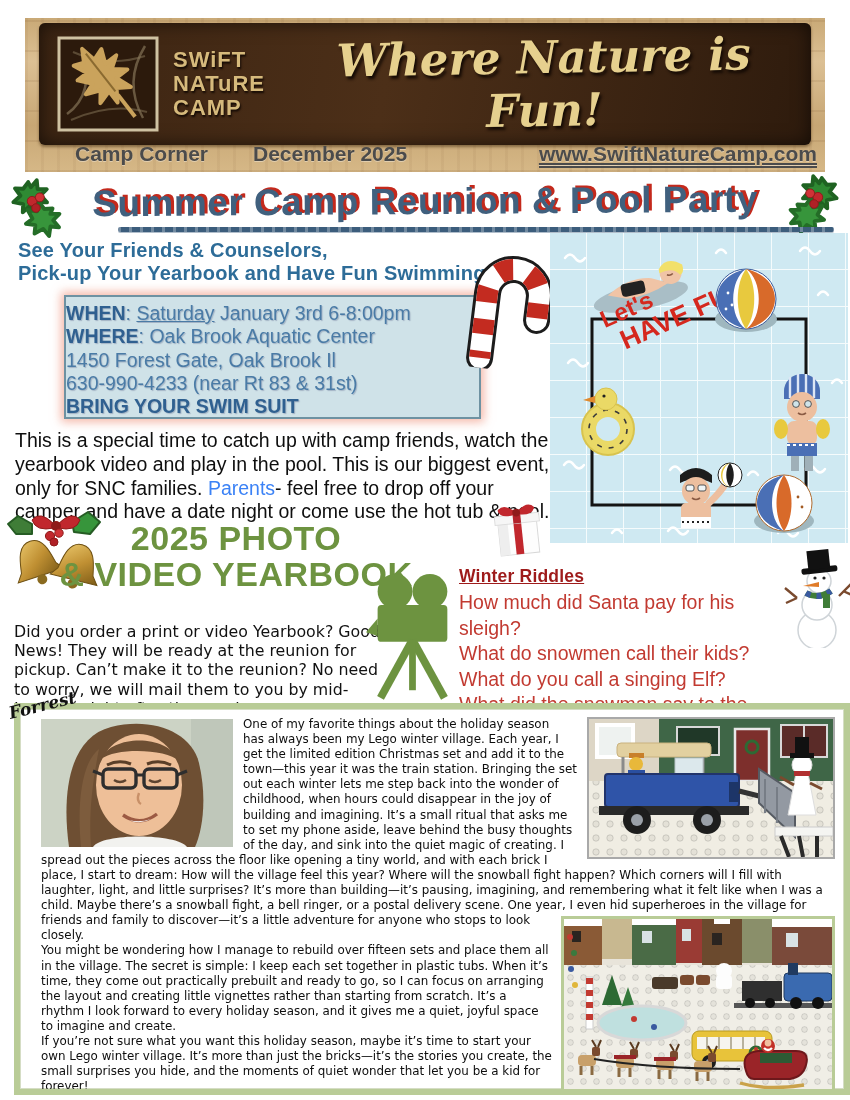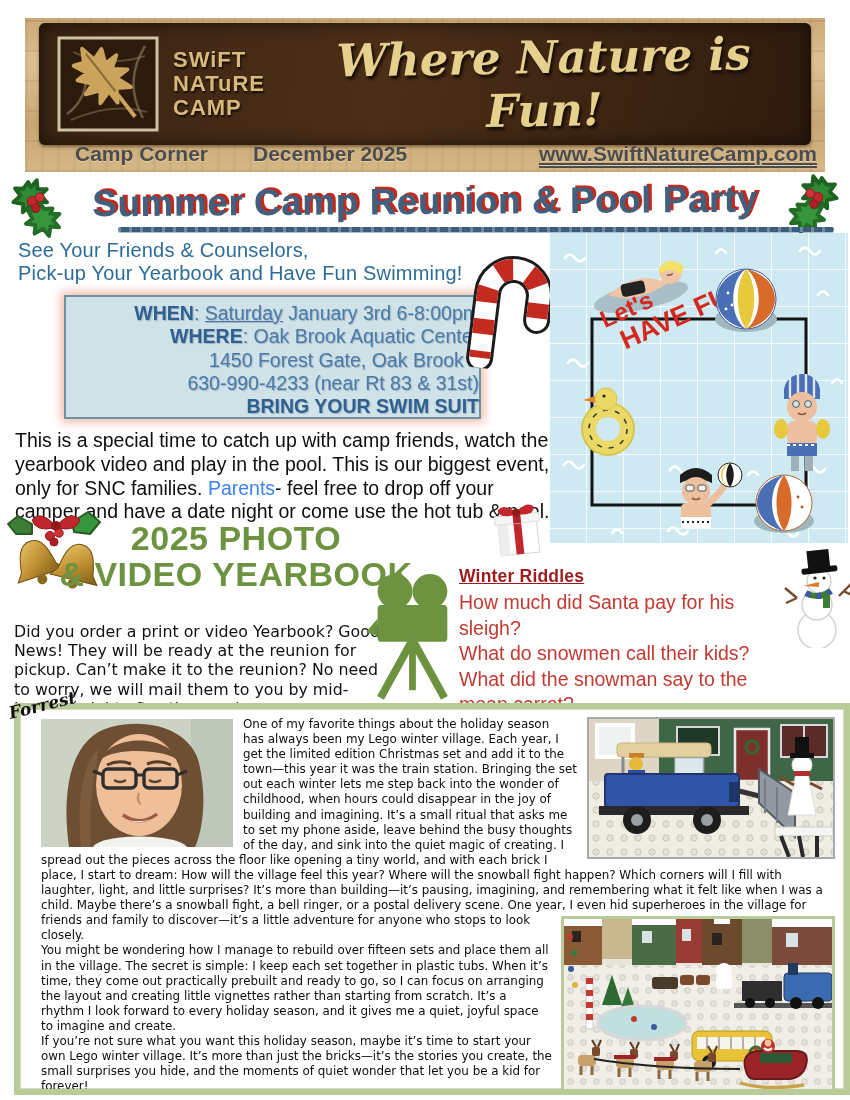--- a/index.html
+++ b/index.html
@@ -36,25 +36,25 @@
     font-size:37px;font-weight:bold;letter-spacing:.5px;color:#40607e;
     text-shadow:3px -2px 0 #c4291c;transform:rotate(-.4deg);}
   .divider{position:absolute;left:118px;top:227px;width:716px;height:5px;border-radius:2px;
     background:#3c5d7c;
     box-shadow:0 1px 0 rgba(60,93,124,.4);}
   .divider:after{content:"";position:absolute;inset:0;
     background:repeating-linear-gradient(90deg, rgba(255,255,255,.28) 0 3px, transparent 3px 11px);}
 
   
   .invite{position:absolute;left:18px;top:239px;font-size:20px;line-height:23px;
-    font-weight:normal;color:#2d6c98;letter-spacing:.2px;}
+    font-weight:bold;color:#2d6c98;letter-spacing:.2px;}
   .event-box{position:absolute;left:64px;top:295px;width:417px;height:124px;
     background:#cfe2e8;border:2px solid #6e92a2;box-sizing:border-box;
     box-shadow:0 0 9px 3px rgba(242,160,140,.75);
-    text-align:right;padding-top:5px;font-size:19.5px;line-height:23.3px;
+    text-align:left;padding-top:5px;font-size:19.5px;line-height:23.3px;
     color:#4a7ba6;text-shadow:1px 1px 1px rgba(30,40,90,.25);}
   .event-box b{color:#2f6090;}
   .u{text-decoration:underline;}
   .candy-cane{position:absolute;left:458px;top:243px;width:102px;height:128px;
     transform:rotate(7deg);}
 
   
   .pool-art{position:absolute;left:550px;top:233px;width:298px;height:310px;}
 
   
@@ -314,20 +314,21 @@
       <line x1="48" y1="70" x2="15" y2="130" stroke="#6d9340" stroke-width="8"></line>
       <line x1="48" y1="70" x2="81" y2="130" stroke="#6d9340" stroke-width="8"></line>
       <line x1="48" y1="70" x2="48" y2="122" stroke="#6d9340" stroke-width="7"></line>
     </g>
   </svg>
 
   <div class="riddles">
     <h3>Winter Riddles</h3>
     <div>How much did Santa pay for his sleigh?</div>
     <div>What do snowmen call their kids?</div>
+    <div>What do you call a singing Elf?</div>
     <div>What did the snowman say to the mean carrot?</div>
   </div>
 
   <svg class="snowman" viewBox="0 0 70 100">
     <path d="M14 50 L2 40 M14 50 L3 55" stroke="#7a4a2e" stroke-width="2.4" fill="none"></path>
     <path d="M56 48 L68 36 M60 43 L69 47" stroke="#7a4a2e" stroke-width="2.4" fill="none"></path>
     <circle cx="34" cy="82" r="19" fill="#ffffff" stroke="#cfd4d8" stroke-width="1.5"></circle>
     <circle cx="34" cy="57" r="15" fill="#ffffff" stroke="#cfd4d8" stroke-width="1.5"></circle>
     <circle cx="36" cy="33" r="12" fill="#ffffff" stroke="#cfd4d8" stroke-width="1.5"></circle>
     <g transform="rotate(-6 36 18)">

